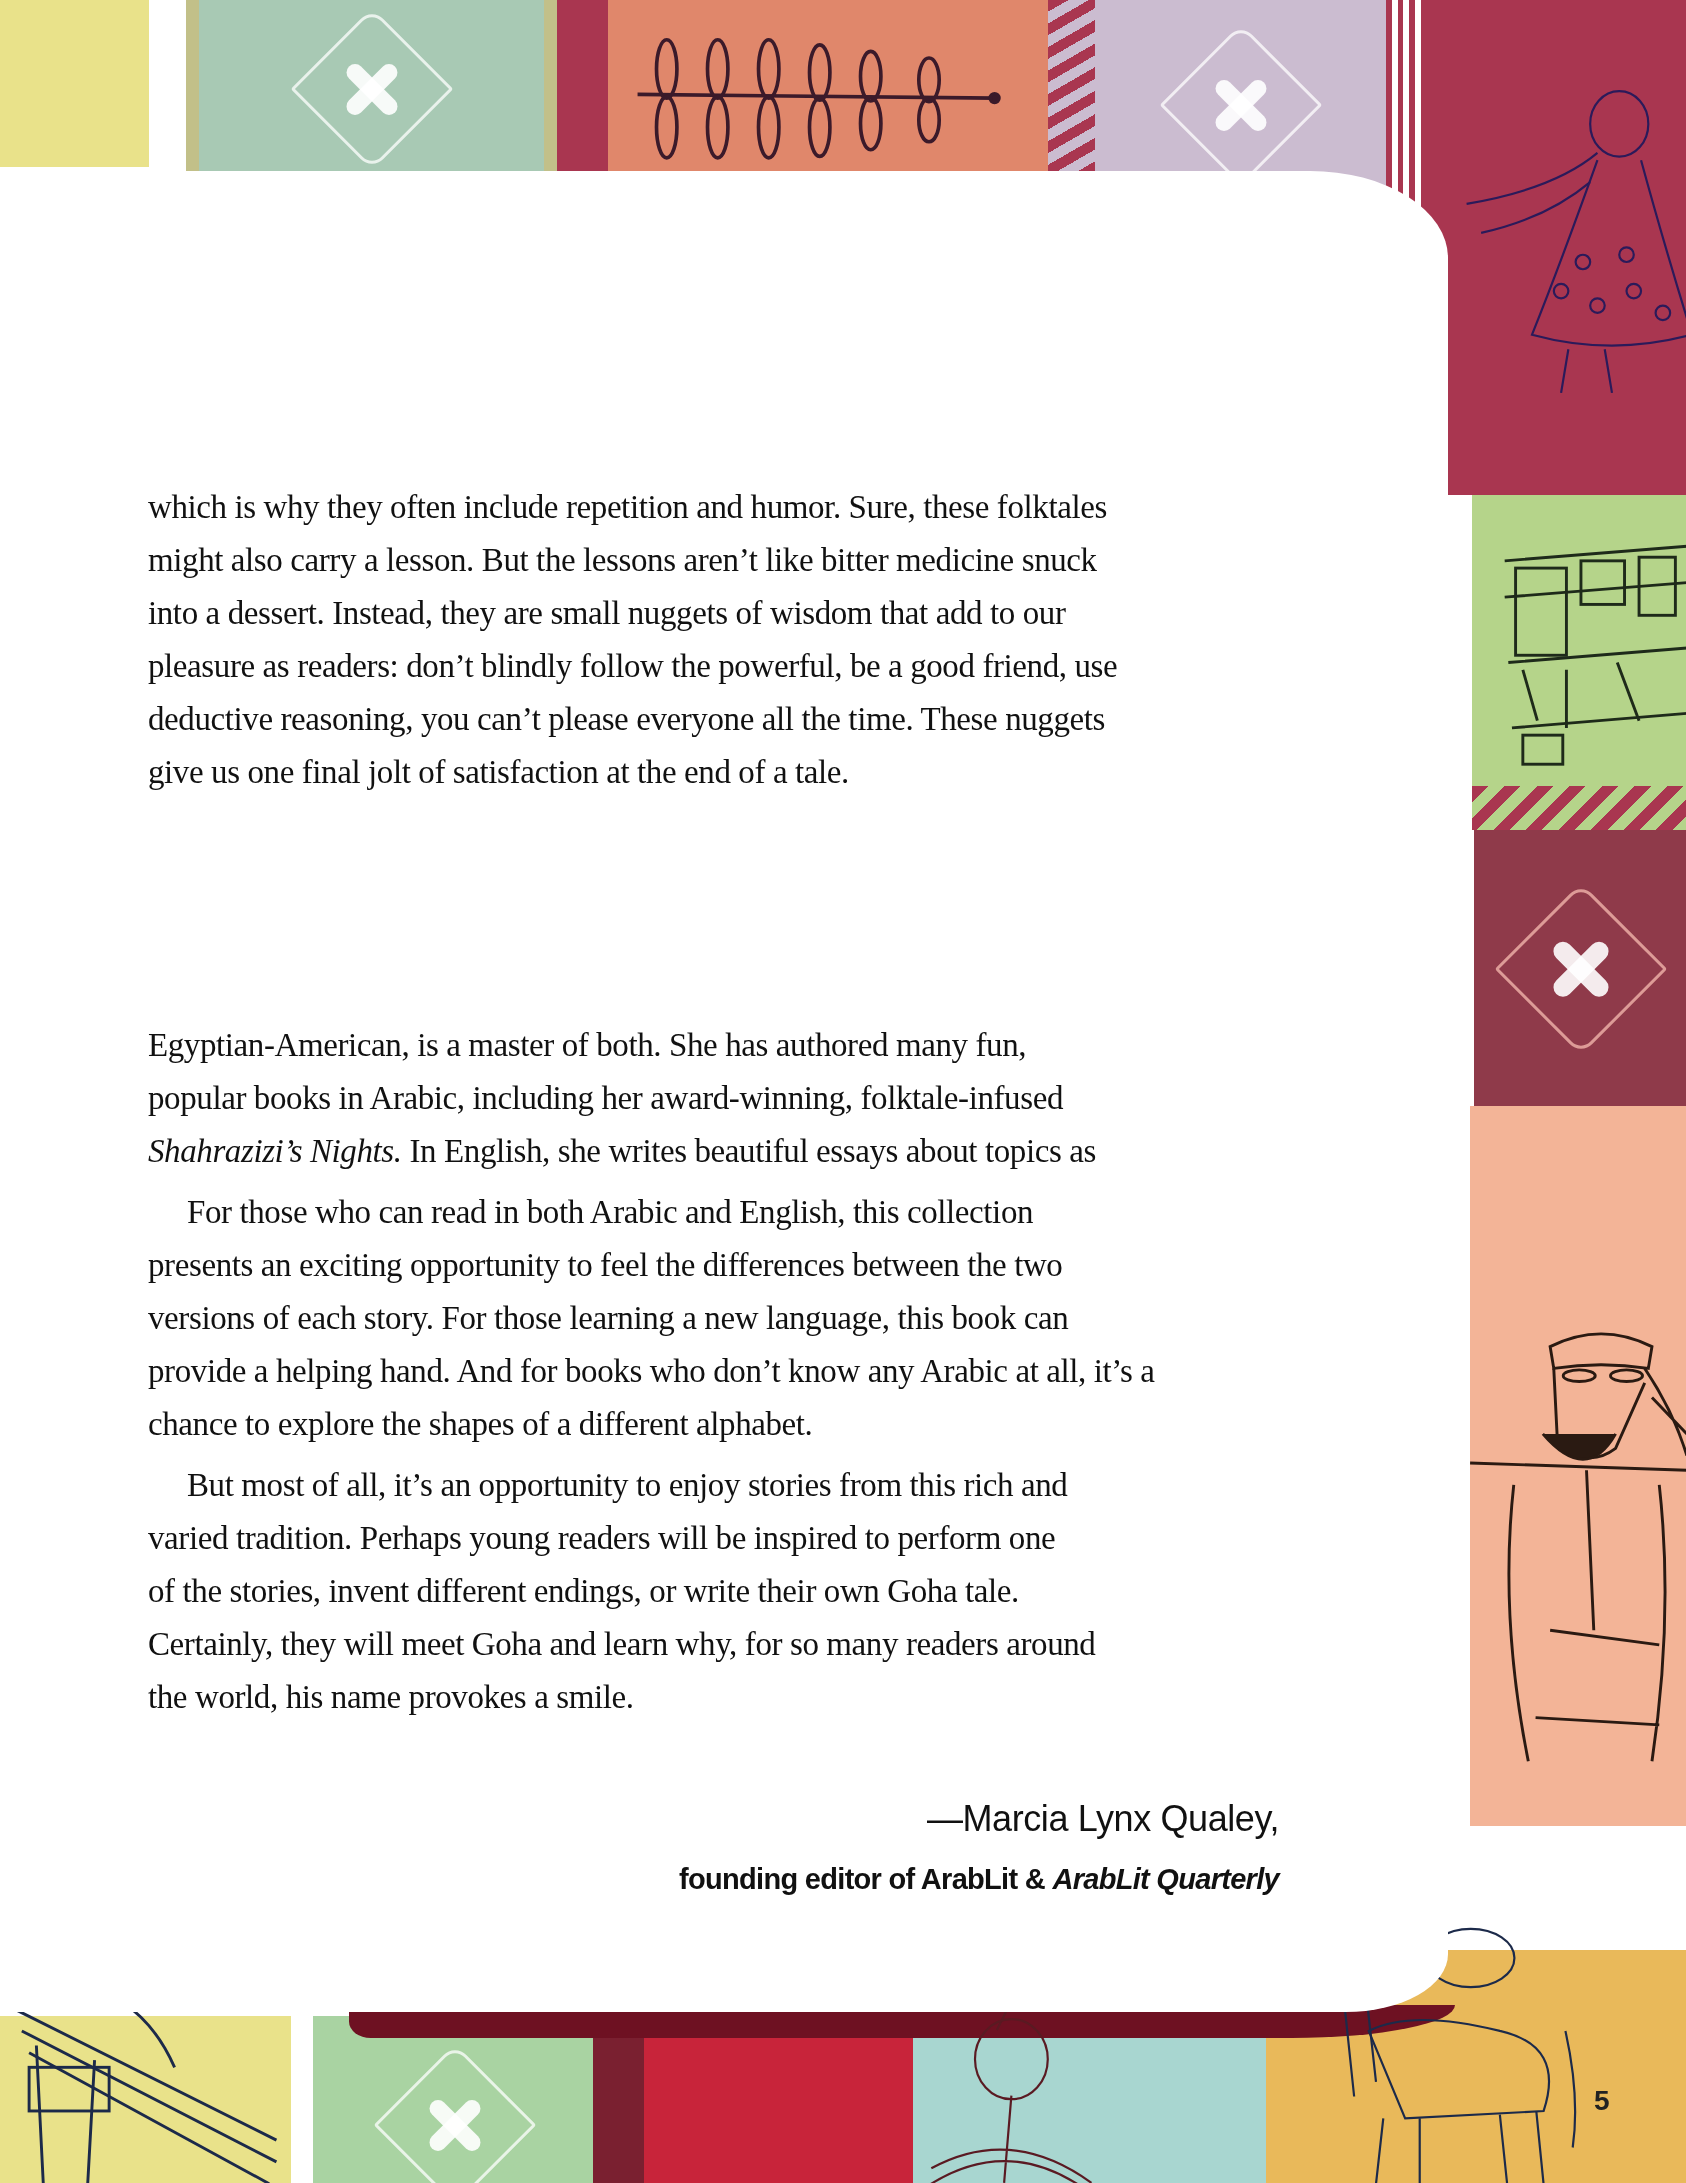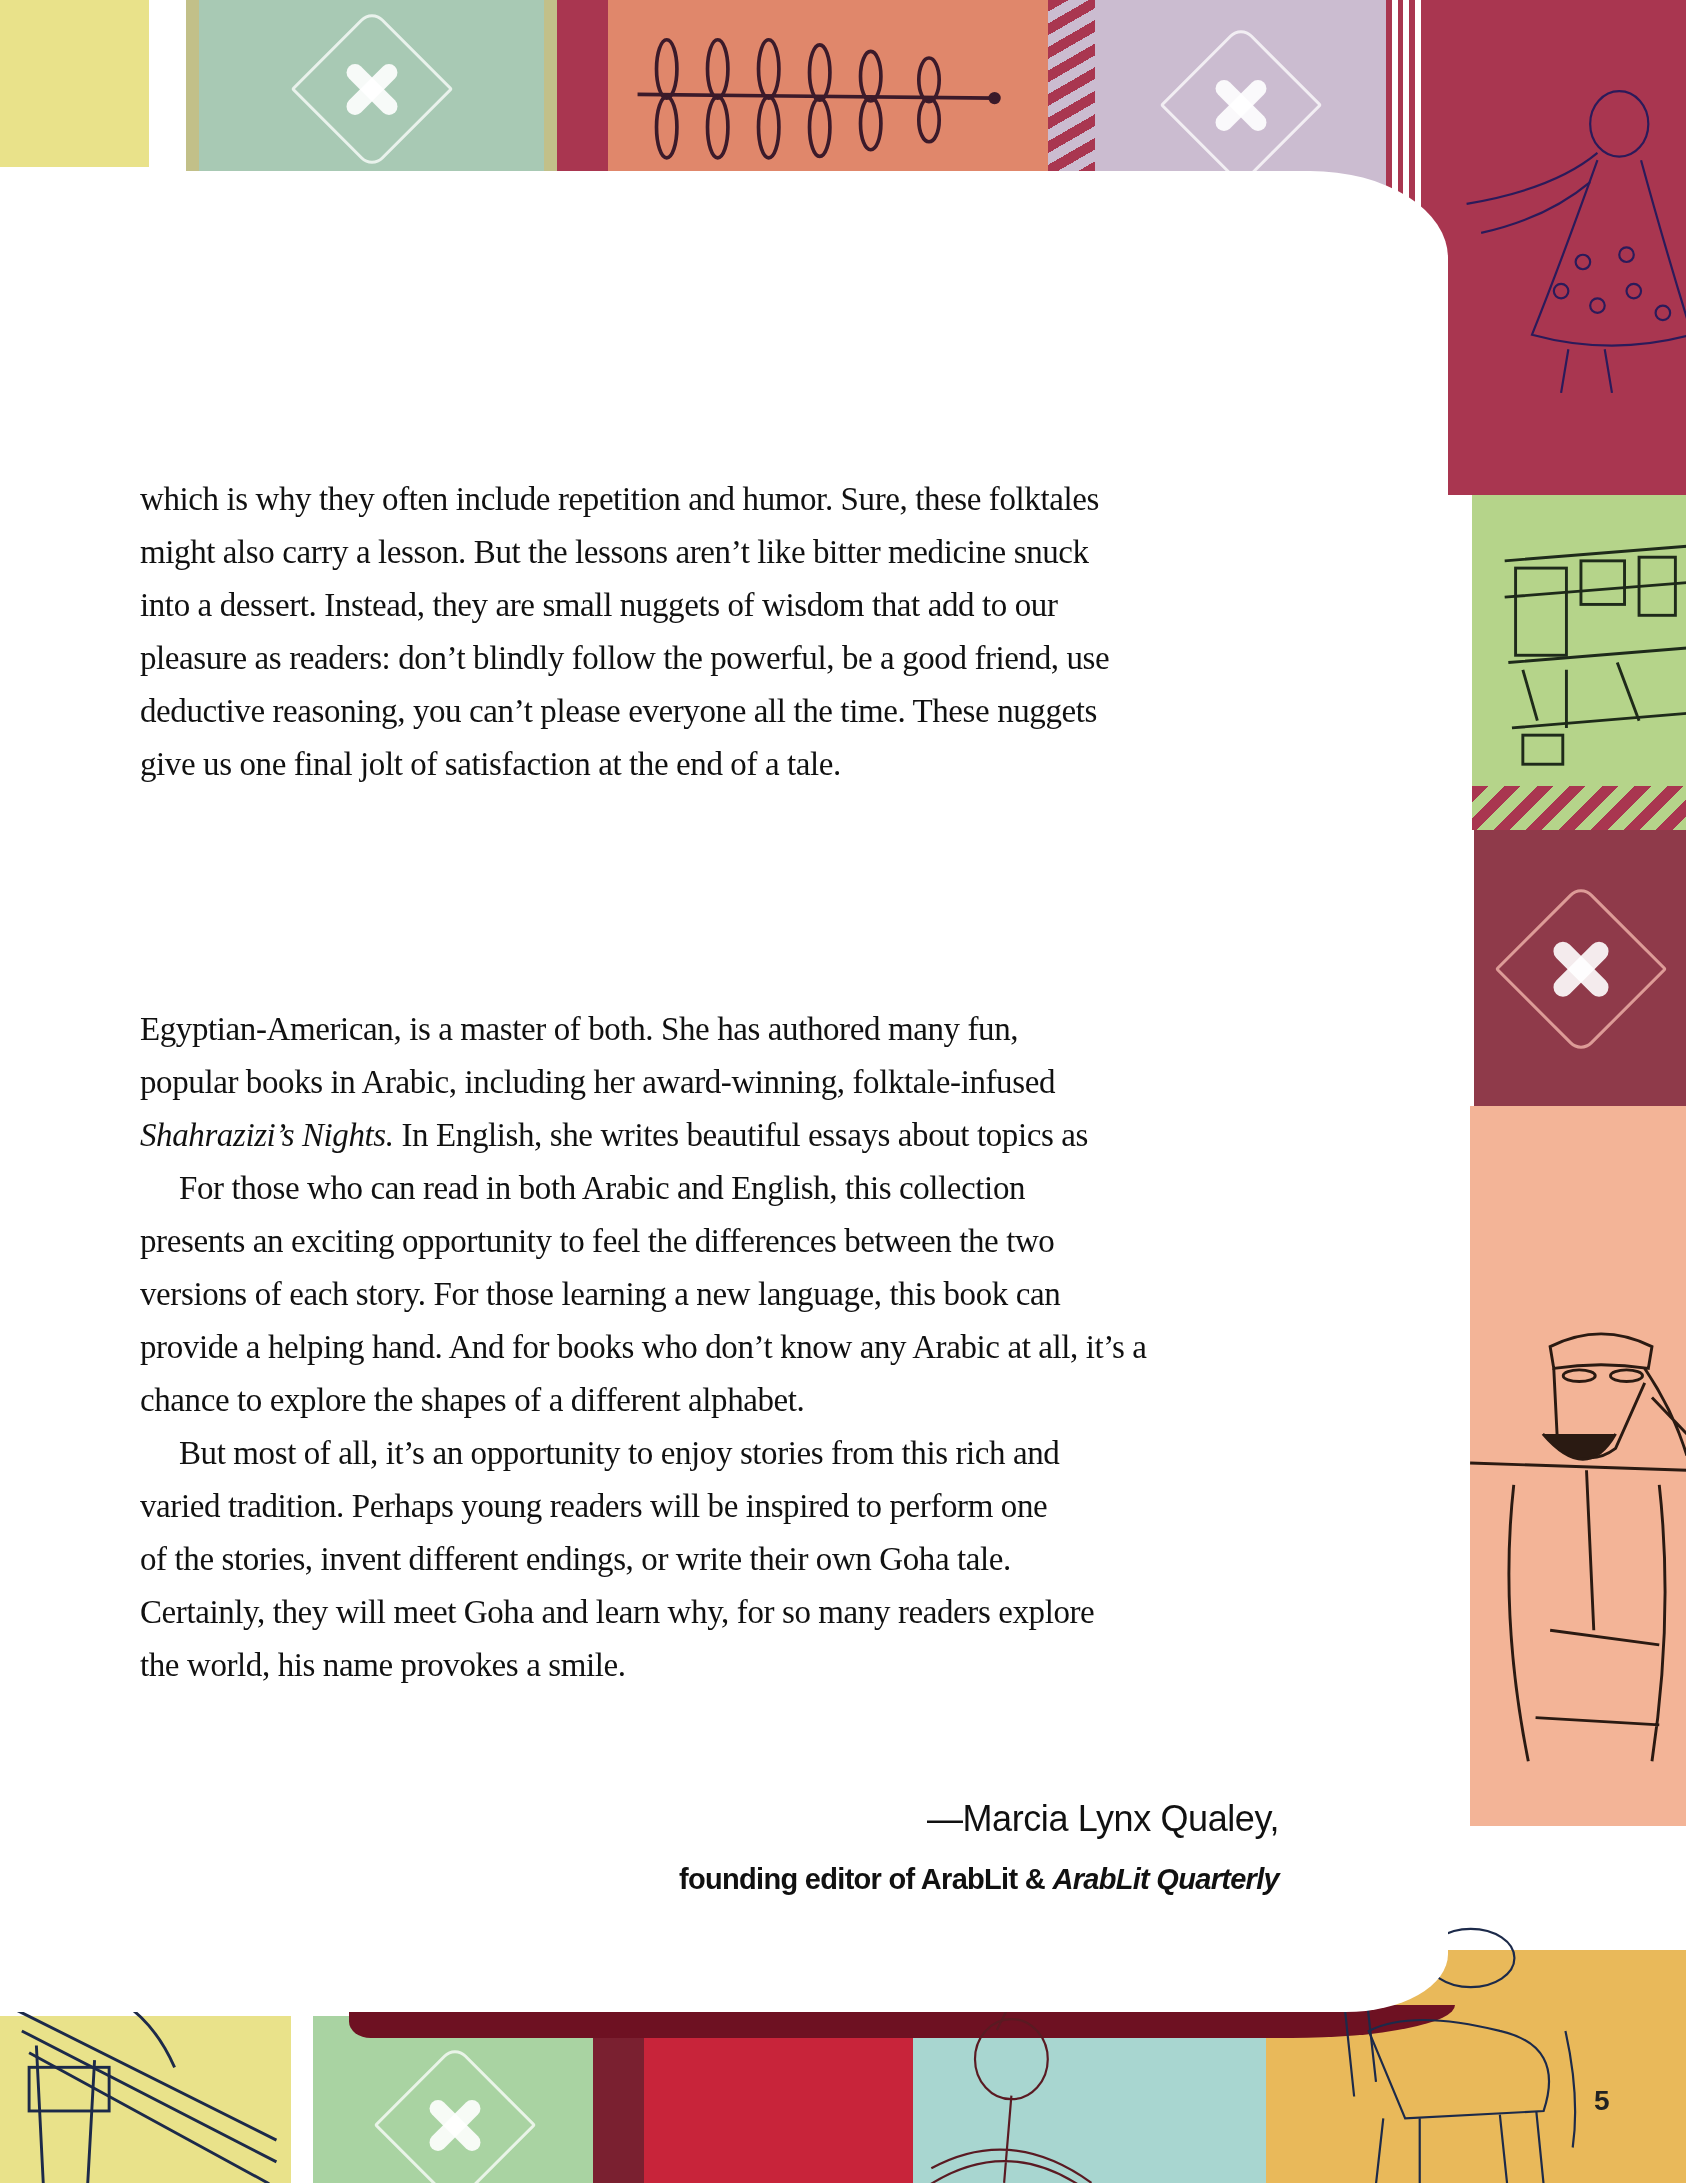--- a/index.html
+++ b/index.html
@@ -8,21 +8,21 @@
     .page-white { position:absolute; left:0; top:171px; width:1448px; height:1841px; background:#fff;
       border-top-right-radius:138px 87px; border-bottom-right-radius:102px 58px; }
     .motif { position:absolute; left:50%; top:50%; transform:translate(-50%,-50%) rotate(45deg);
       border:3.6px solid rgba(255,255,255,0.75); border-radius:16px 2.9px; }
     .motif::before, .motif::after { content:""; position:absolute; left:50%; top:50%; background:rgba(255,255,255,0.9); border-radius:13px; transform:translate(-50%,-50%); }
     .motif::before { width:60%; height:16%; }
     .motif::after { width:16%; height:60%; }
     .text { position:absolute; left:140px; top:473px; width:1172px;
       font-family:"Liberation Serif","DejaVu Serif",serif; font-size:33px; line-height:53px; color:#111;
       letter-spacing:-0.4px; }
-    .text p { margin:0; }
+    .text p { margin:8px; }
     .text p.indent { text-indent:39px; }
     .sig { position:absolute; right:408px; text-align:right; font-family:"Liberation Sans","DejaVu Sans",sans-serif; color:#111; }
     .sig-name { top:1798px; font-size:36px; font-weight:normal; letter-spacing:-0.4px; }
     .sig-role { top:1863px; font-size:29px; font-weight:bold; letter-spacing:-0.7px; }
     .pagenum { position:absolute; left:1594px; top:2085px; font-family:"Liberation Sans",sans-serif; font-weight:bold; font-size:28px; color:#222; }
     .sketch { position:absolute; }
   </style>
 </head>
 <body>
 
@@ -163,21 +163,21 @@
     <span>For those who can read in both Arabic and English, this collection</span><br>
     <span>presents an exciting opportunity to feel the differences between the two</span><br>
     <span>versions of each story. For those learning a new language, this book can</span><br>
     <span>provide a helping hand. And for books who don’t know any Arabic at all, it’s a</span><br>
     <span>chance to explore the shapes of a different alphabet.</span>
   </p>
   <p class="indent">
     <span>But most of all, it’s an opportunity to enjoy stories from this rich and</span><br>
     <span>varied tradition. Perhaps young readers will be inspired to perform one</span><br>
     <span>of the stories, invent different endings, or write their own Goha tale.</span><br>
-    <span>Certainly, they will meet Goha and learn why, for so many readers explore</span><br>
+    <span>Certainly, they will meet Goha and learn why, for so many readers around</span><br>
     <span>the world, his name provokes a smile.</span>
   </p>
 </div>
 
 <div class="sig sig-name">—Marcia Lynx Qualey,</div>
 <div class="sig sig-role">
   <span>founding editor of ArabLit &amp; </span><em>ArabLit Quarterly</em>
 </div>
 
 <div class="pagenum">5</div>

